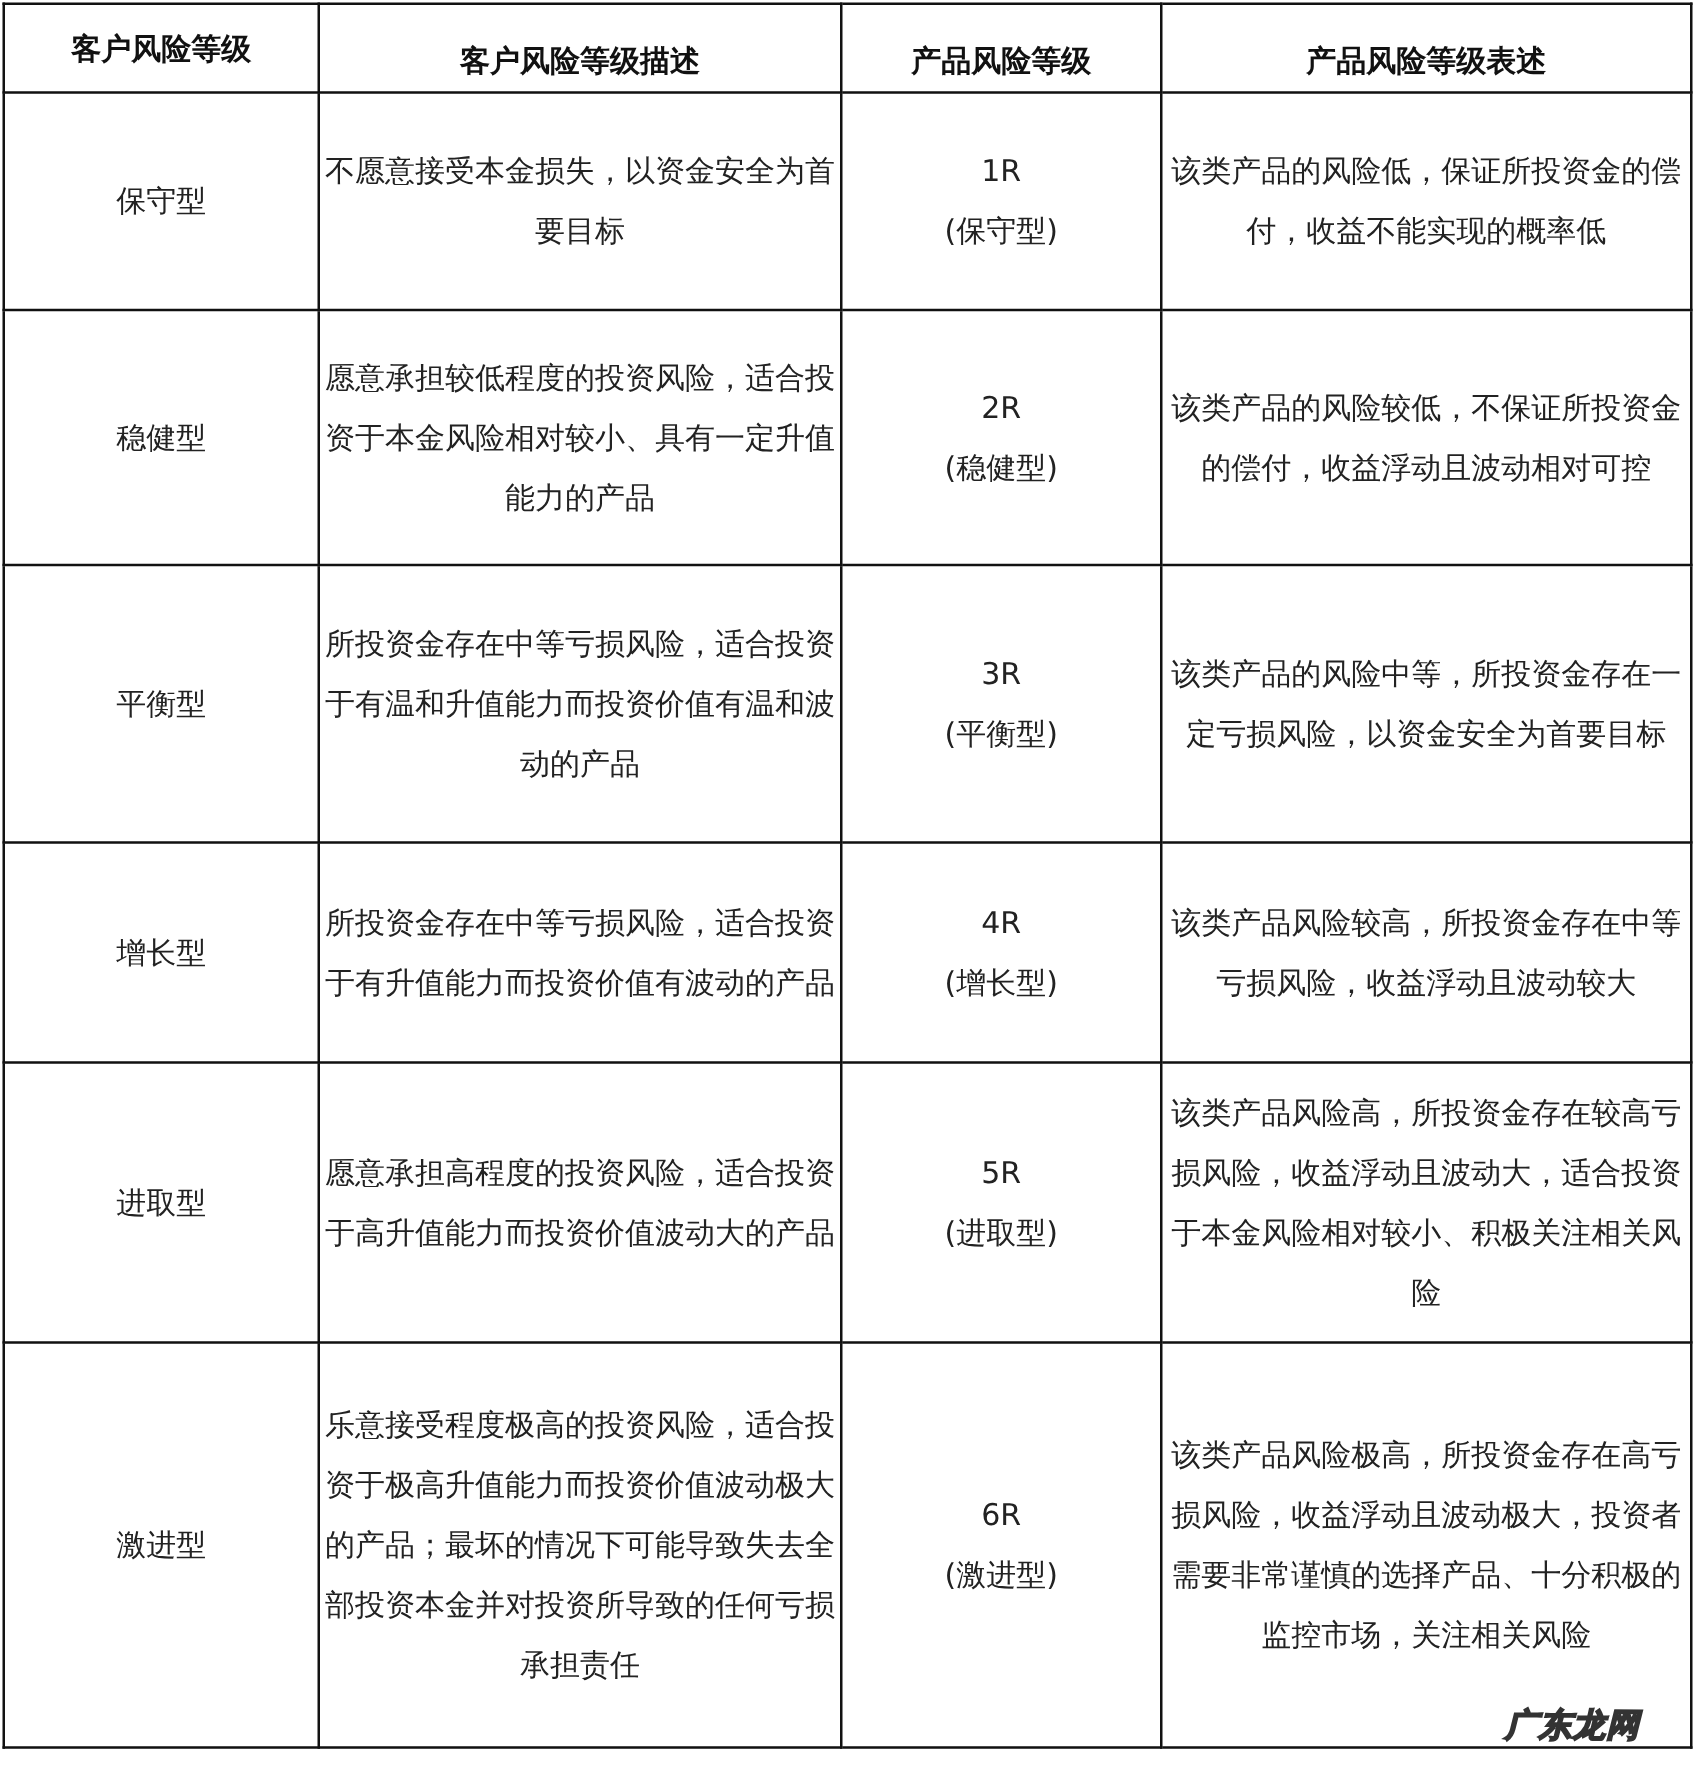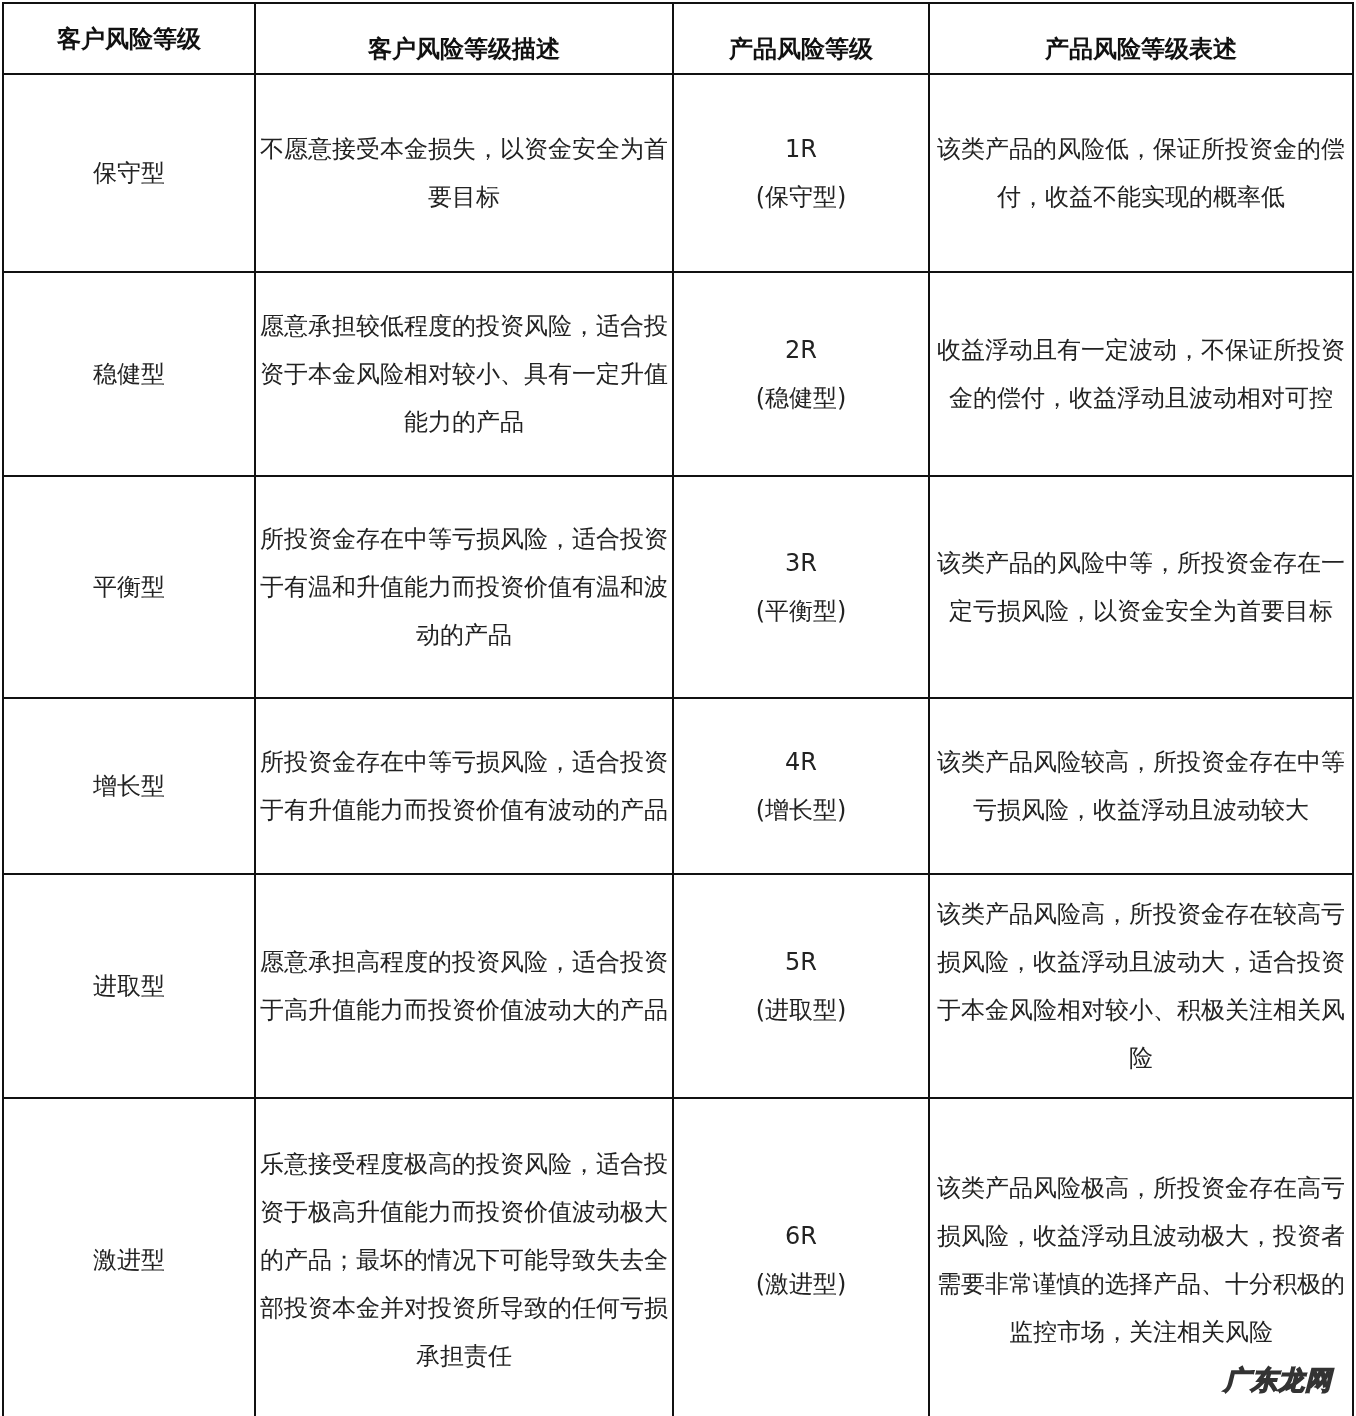--- a/index.html
+++ b/index.html
@@ -56,30 +56,30 @@
     }
     td.product-level {
       text-align: center;
       margin-top: 38px;
     }
     td.product-level .code,
     td.product-level .type {
       display: block;
       line-height: 48px;
     }
-    .row-h-0 { height: 198px; }
+    .row-h-0 { height: 174px; }
     .row-h-1 { height: 204px; }
     .row-h-2 { height: 222px; }
     .row-h-3 { height: 176px; }
     .row-h-4 { height: 224px; }
     .row-h-5 { height: 324px; }
     .head-row { height: 58px; }
     .watermark {
       position: absolute;
-      right: 24px;
+      right: 44px;
       bottom: 18px;
       font-size: 26px;
       font-weight: bold;
       font-style: italic;
       color: #ffffff;
       -webkit-text-stroke: 1.5px #333333;
       letter-spacing: 1px;
     }
   </style>
 </head>
@@ -110,21 +110,21 @@
       </td>
       <td class="desc">该类产品的风险低，保证所投资金的偿付，收益不能实现的概率低</td>
     </tr>
     <tr class="row-h-1">
       <td class="client-level">稳健型</td>
       <td class="desc">愿意承担较低程度的投资风险，适合投资于本金风险相对较小、具有一定升值能力的产品</td>
       <td class="product-level">
         <span class="code">2R</span>
         <span class="type">(稳健型)</span>
       </td>
-      <td class="desc">收益浮动且有一定波动，不保证所投资金的偿付，收益浮动且波动相对可控</td>
+      <td class="desc">该类产品的风险较低，不保证所投资金的偿付，收益浮动且波动相对可控</td>
     </tr>
     <tr class="row-h-2">
       <td class="client-level">平衡型</td>
       <td class="desc">所投资金存在中等亏损风险，适合投资于有温和升值能力而投资价值有温和波动的产品</td>
       <td class="product-level">
         <span class="code">3R</span>
         <span class="type">(平衡型)</span>
       </td>
       <td class="desc">该类产品的风险中等，所投资金存在一定亏损风险，以资金安全为首要目标</td>
     </tr>

